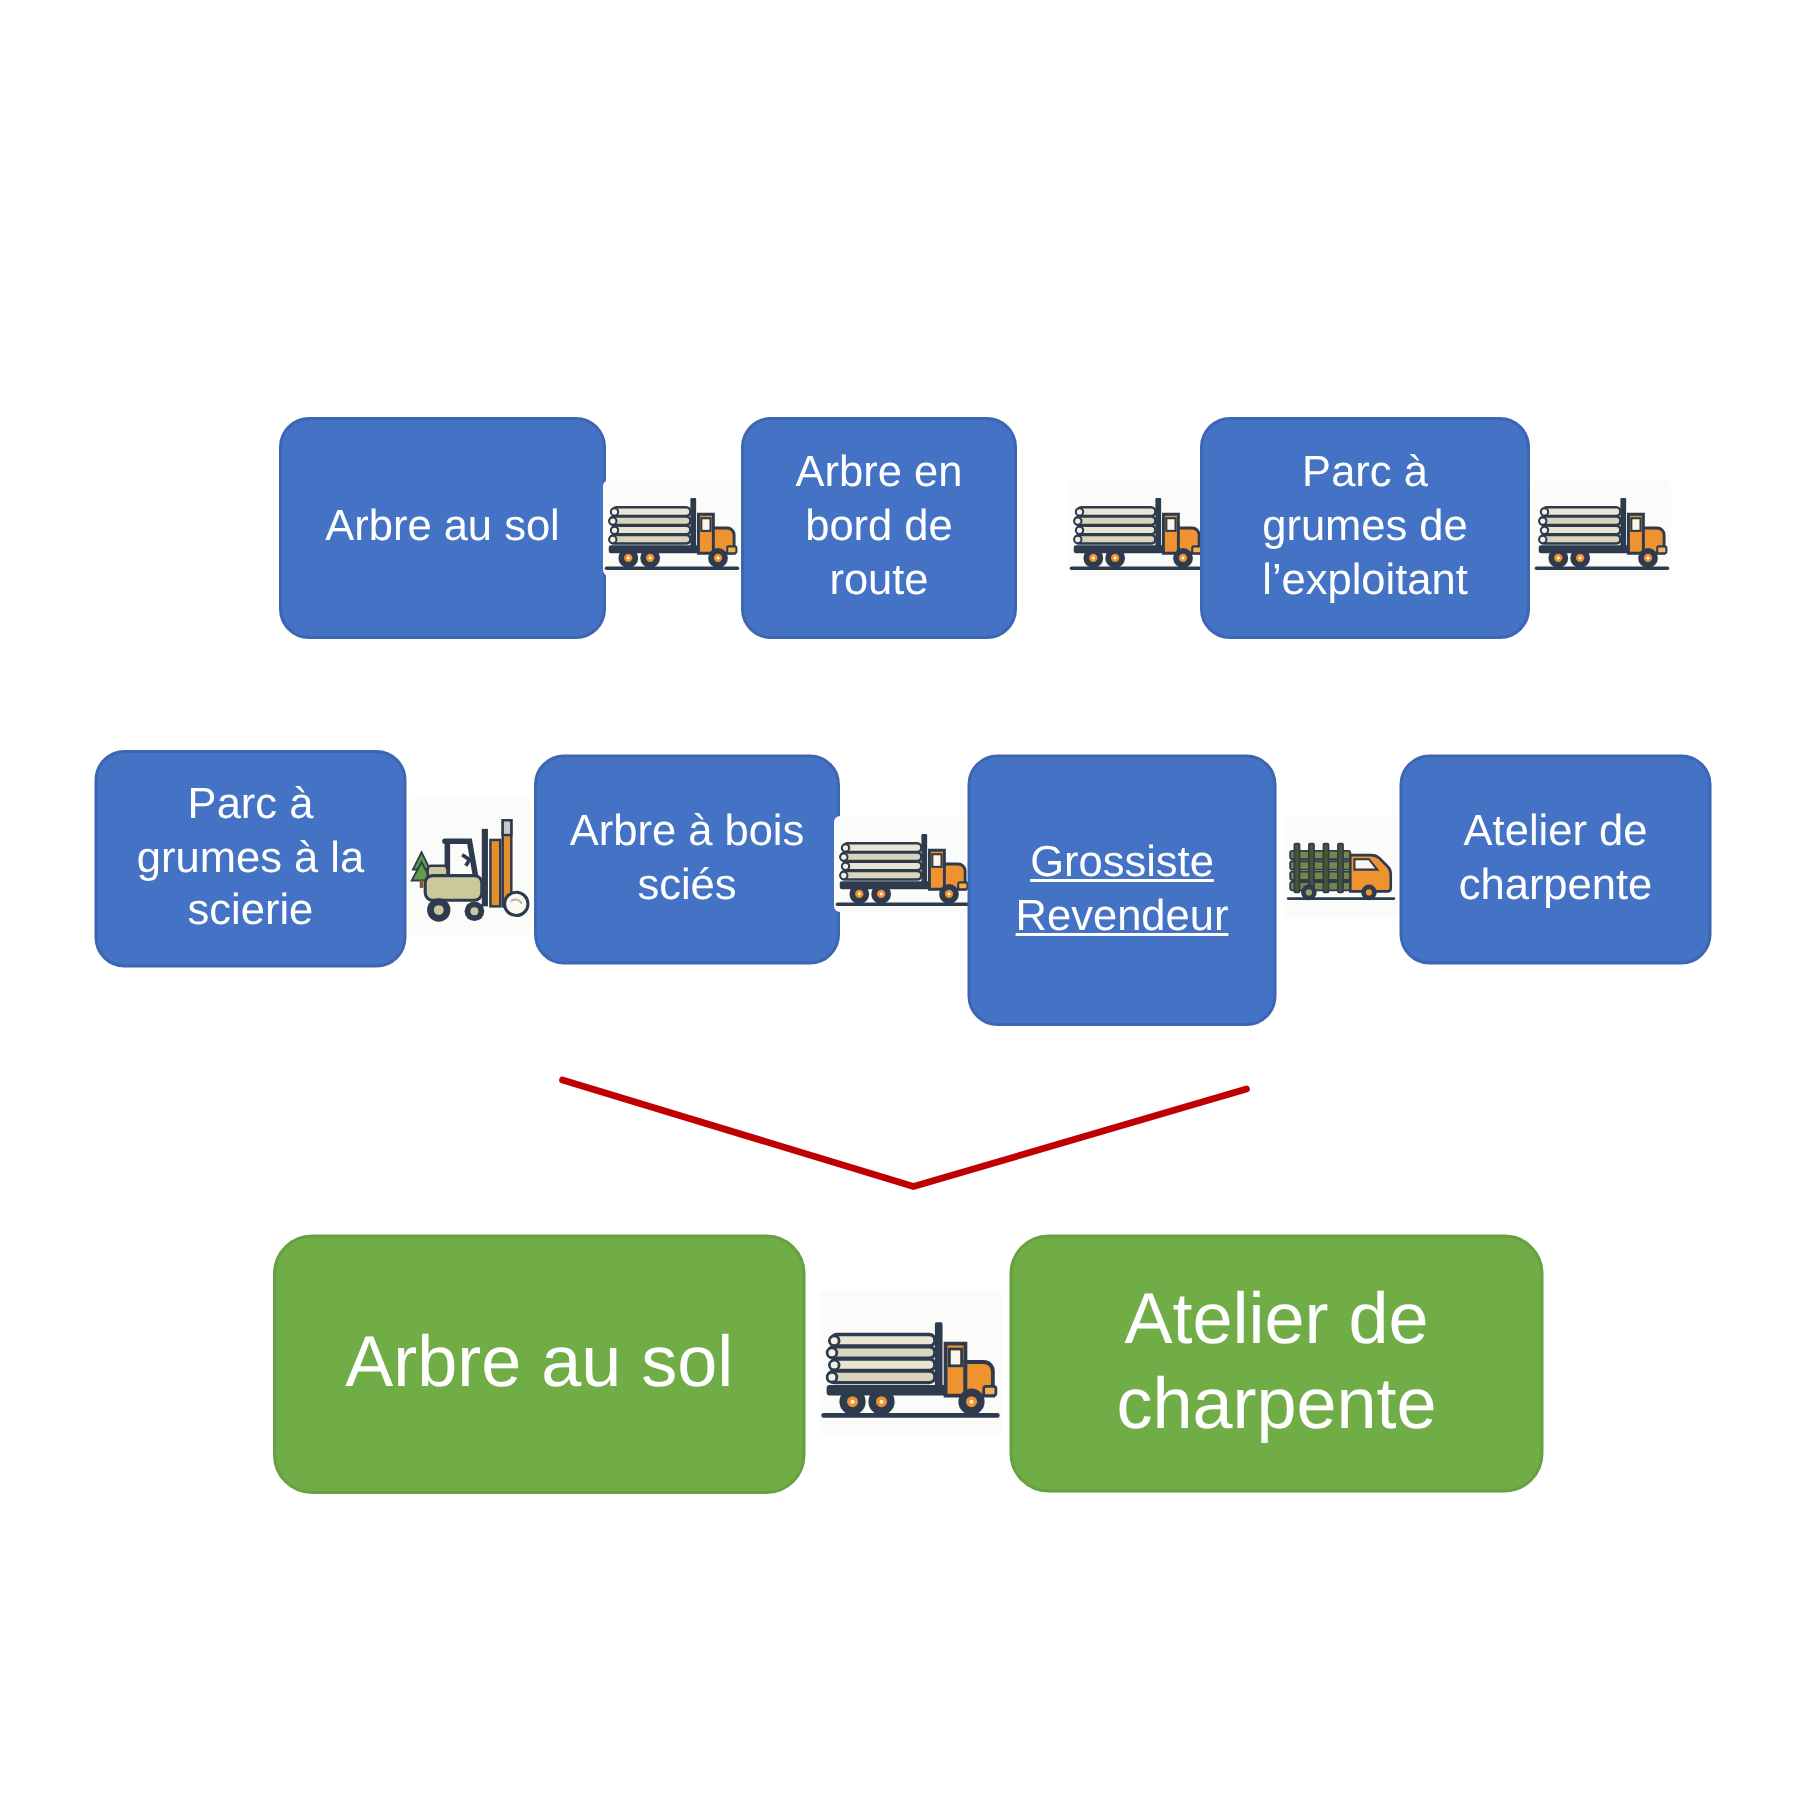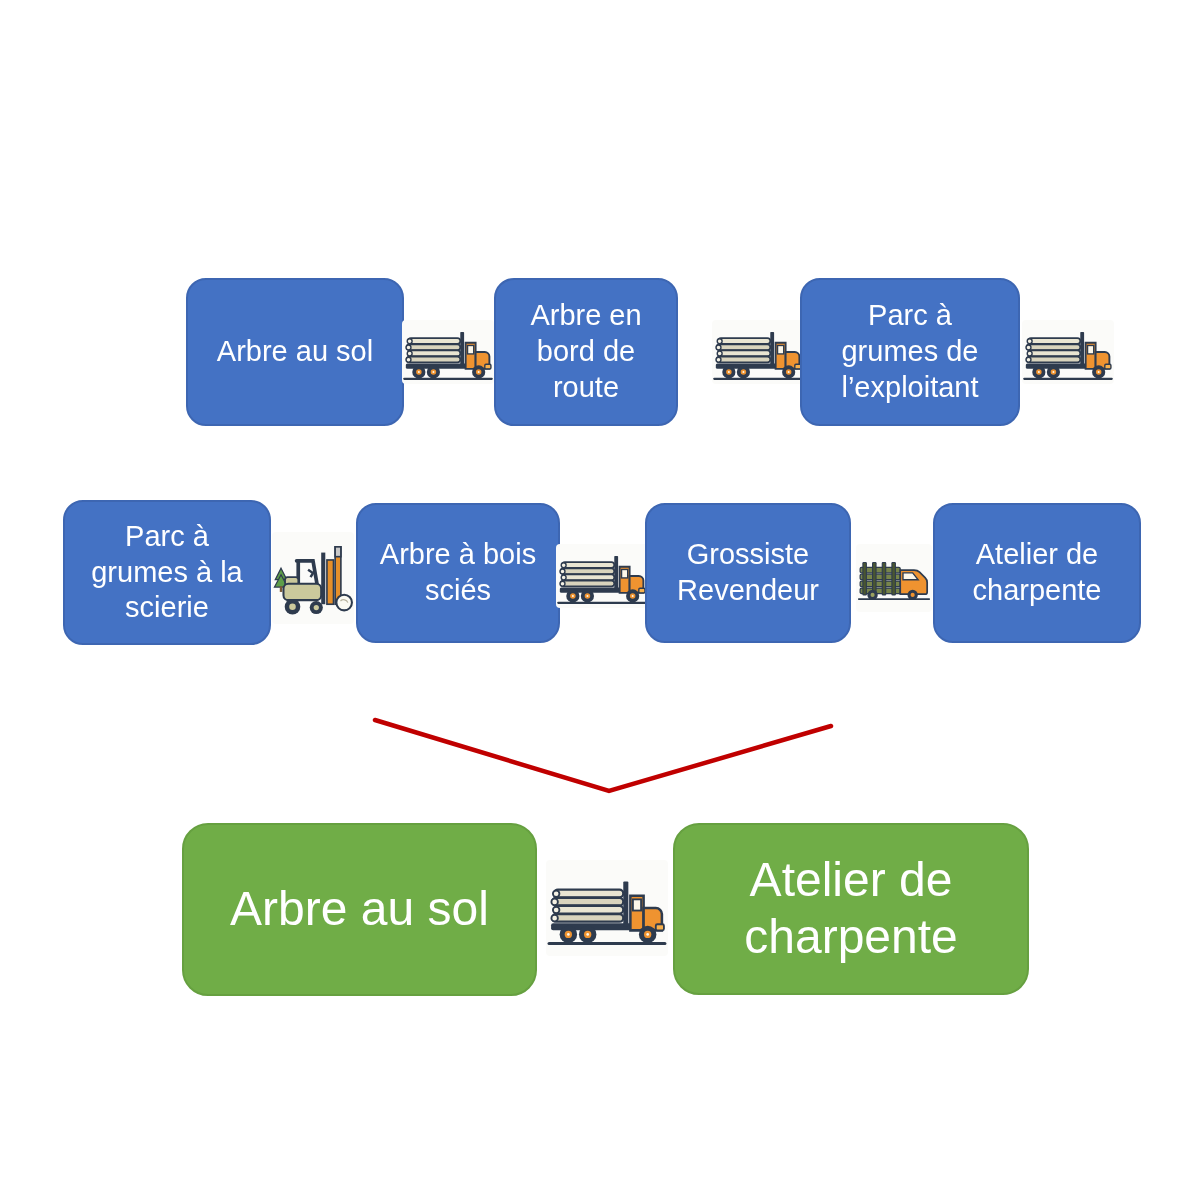--- a/index.html
+++ b/index.html
@@ -155,21 +155,21 @@
 
   <div class="box blue" style="left:356px; top:503px; width:204px; height:140px;">Arbre à bois
 sciés</div>
 
   <div class="icon" style="left:556px; top:544px; width:92px; height:64px;">
     <svg viewBox="0 0 120 80">
         <use href="#sym-log-truck"></use>
       </svg>
   </div>
 
-  <div class="box blue" style="left:645px; top:503px; width:206px; height:140px;">Grossiste
+  <div class="box blue" style="left:645px; top:503px; width:206px; height:181px;text-decoration:underline;">Grossiste
 Revendeur</div>
 
   <div class="icon" style="left:856px; top:544px; width:76px; height:68px;">
     <svg viewBox="0 0 110 75">
         <use href="#sym-van"></use>
       </svg>
   </div>
 
   <div class="box blue" style="left:933px; top:503px; width:208px; height:140px;">Atelier de
 charpente</div>

